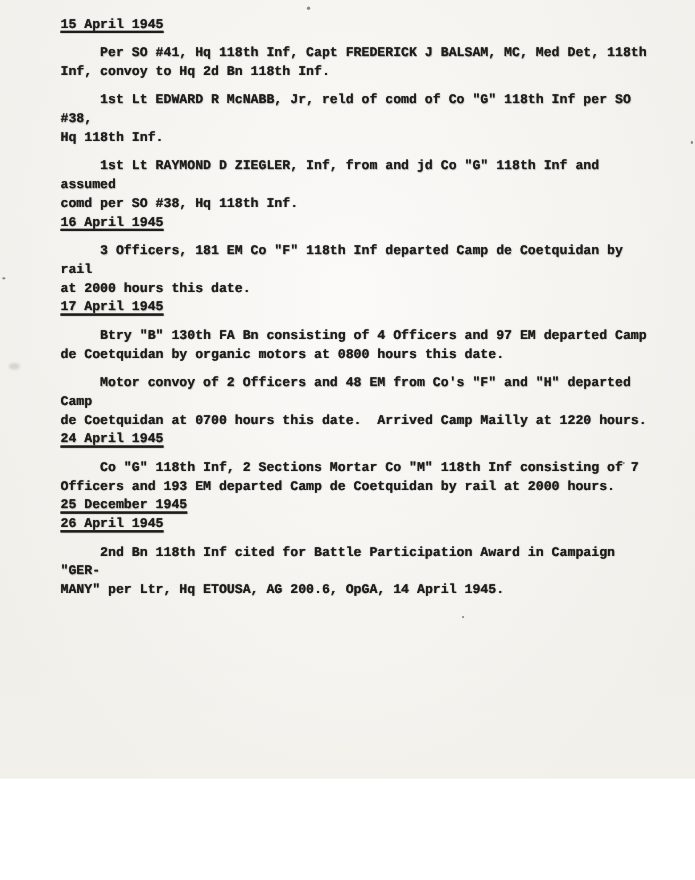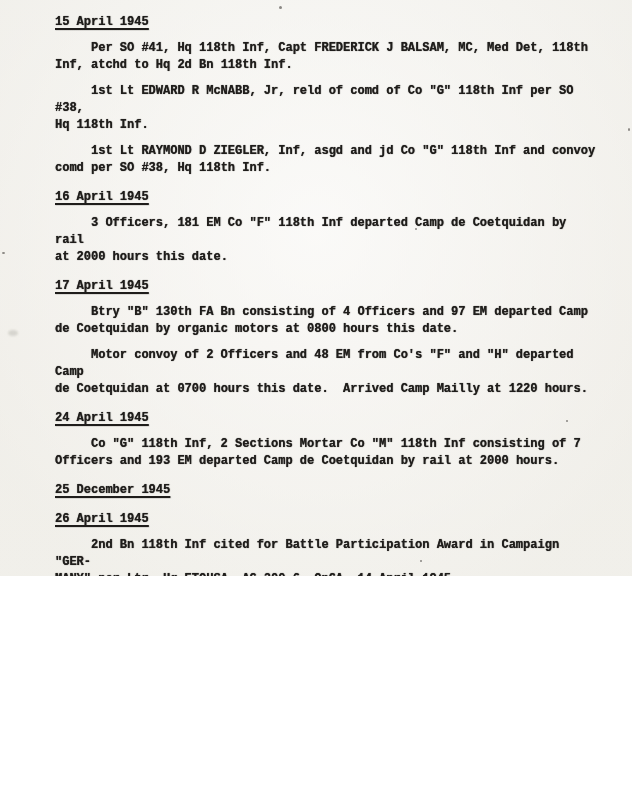--- a/index.html
+++ b/index.html
@@ -3,21 +3,21 @@
 <meta charset="utf-8">
 <style>
   html, body {
     margin: 0;
     padding: 0;
     background: #ffffff;
   }
   .page {
     position: relative;
     width: 632px;
-    height: 576px;
+    height: 708px;
     overflow: hidden;
     background:
       radial-gradient(ellipse at 50% 40%, rgba(255,255,255,0.6) 0%, rgba(235,233,227,0.35) 85%),
       linear-gradient(180deg, #f5f4f0 0%, #f3f1ec 60%, #f4f3ee 100%);
     font-family: "Liberation Mono", "DejaVu Sans Mono", monospace;
     font-size: 12px;
     line-height: 17px;
     color: #1f1d1b;
     font-weight: bold;
     text-shadow: 0 0 0.7px rgba(32,30,27,0.85), 0.5px 0.4px 0.9px rgba(32,30,27,0.3);
@@ -26,21 +26,20 @@
     position: absolute;
     top: 14px;
     left: 55px;
     right: 30px;
   }
   .date-heading {
     display: inline-block;
     text-decoration: underline;
     text-decoration-thickness: 1.5px;
     text-underline-offset: 3px;
-    margin-top: 12px;
     white-space: pre;
   }
   .date-heading.first { margin-top: 0; }
   .journal-section { display: block; }
   .journal-paragraph {
     margin: 9px 0 0 0;
     white-space: pre-wrap;
     text-indent: 36px;
   }
   
@@ -68,24 +67,24 @@
   <div class="speck" style="left:566px; top:420px; width:2px; height:2px;"></div>
   <div class="speck" style="left:420px; top:560px; width:2px; height:2px;"></div>
   <div class="smudge" style="left:8px;  top:330px; width:10px; height:6px;"></div>
   <div class="smudge" style="left:300px; top:770px; width:40px; height:8px;"></div>
 
   <div class="content">
 
     <section class="journal-section">
       <div class="date-heading first">15 April 1945</div>
       <p class="journal-paragraph">Per SO #41, Hq 118th Inf, Capt FREDERICK J BALSAM, MC, Med Det, 118th
-Inf, atchd to Hq 2d Bn 118th Inf.</p>
+Inf, convoy to Hq 2d Bn 118th Inf.</p>
       <p class="journal-paragraph">1st Lt EDWARD R McNABB, Jr, reld of comd of Co "G" 118th Inf per SO #38,
 Hq 118th Inf.</p>
-      <p class="journal-paragraph">1st Lt RAYMOND D ZIEGLER, Inf, asgd and jd Co "G" 118th Inf and convoy
+      <p class="journal-paragraph">1st Lt RAYMOND D ZIEGLER, Inf, from and jd Co "G" 118th Inf and assumed
 comd per SO #38, Hq 118th Inf.</p>
     </section>
 
     <section class="journal-section">
       <div class="date-heading">16 April 1945</div>
       <p class="journal-paragraph">3 Officers, 181 EM Co "F" 118th Inf departed Camp de Coetquidan by rail
 at 2000 hours this date.</p>
     </section>
 
     <section class="journal-section">

